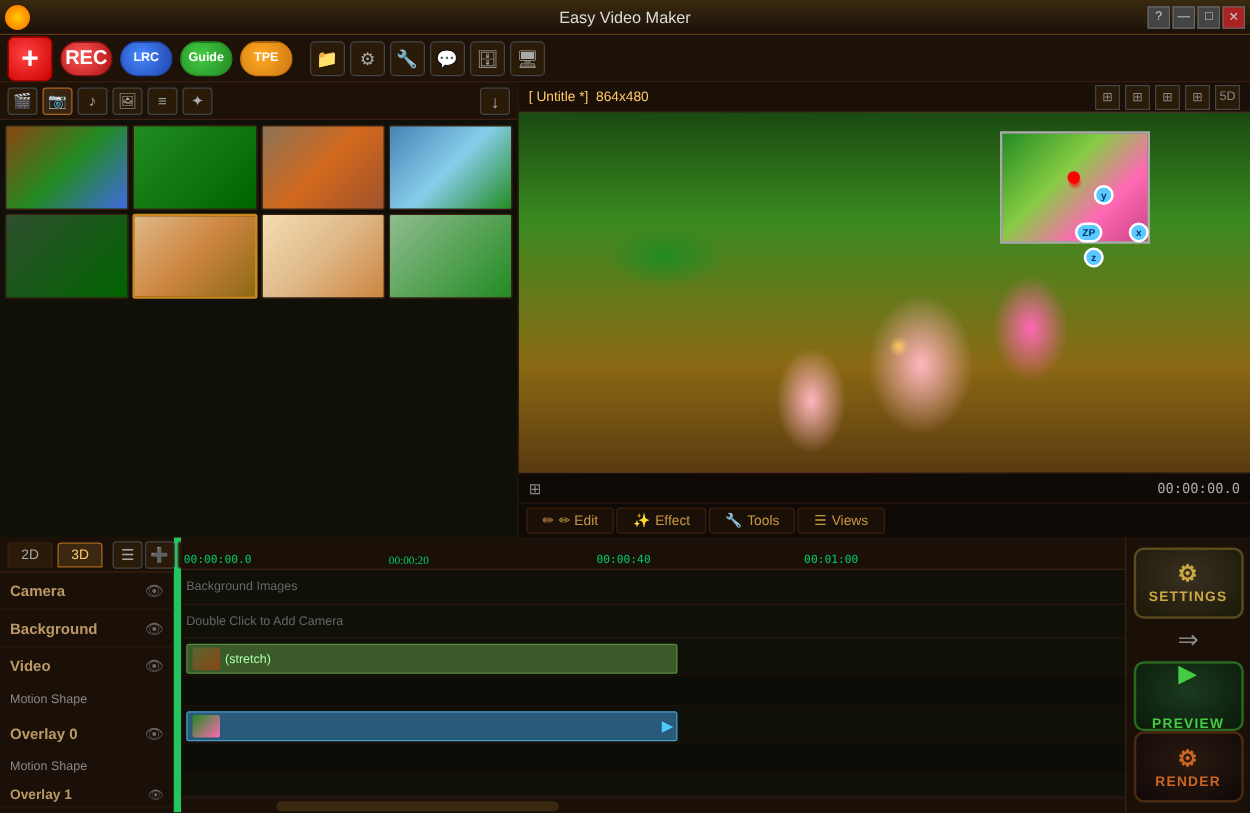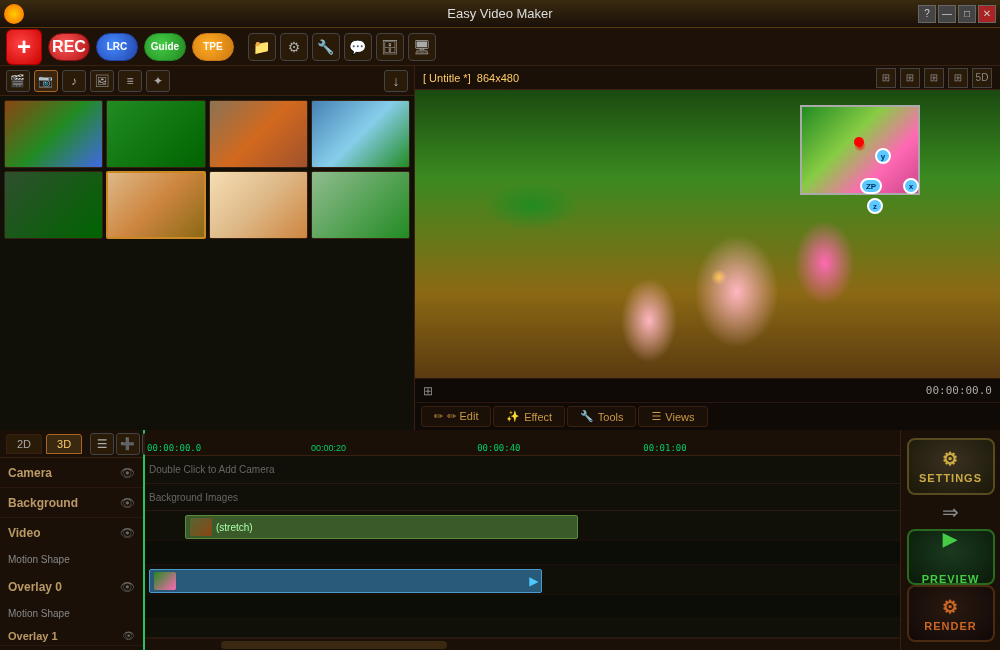--- a/index.html
+++ b/index.html
@@ -299,21 +299,21 @@
       background: #1a1008;
       border: 1px solid #3a2010;
       border-radius: 3px;
       color: #cc9944; font-size: 11px; cursor: pointer;
       display: flex; align-items: center; gap: 4px;
     }
 
     #timeline-left {
       width: 145px;
       background: #1a1008;
-      border-right: 2px solid #22c55e;
+      border-right: 6px solid #22c55e;
       display: flex;
       flex-direction: column;
     }
 
     .tl-row-label {
       height: 32px;
       display: flex;
       align-items: center;
       padding: 0 8px;
       border-bottom: 1px solid #2a1810;
@@ -660,41 +660,41 @@
     </div>
   </div>
 
   <div id="tl-main">
 
     <div id="tl-ruler" style="height:28px;">
       <div class="ruler-mark" style="left:2px;">
         <span style="color:#00cc66;font-size:9px;font-family:monospace;">00:00:00.0</span>
       </div>
       <div class="ruler-mark" style="left:22%;">
-        <span style="color:#00cc66;font-size:9px;font-family:Liberation Sans, sans-serif;">00:00:20</span>
+        <span style="color:#00cc66;font-size:9px;font-family:Liberation Serif, serif;">00:00:20</span>
       </div>
       <div class="ruler-mark" style="left:44%;">
         <span style="color:#00cc66;font-size:9px;font-family:monospace;">00:00:40</span>
       </div>
       <div class="ruler-mark" style="left:66%;">
         <span style="color:#00cc66;font-size:9px;font-family:monospace;">00:01:00</span>
       </div>
     </div>
 
     <div class="tl-row" style="height:30px;">
+      <div style="position:absolute;left:4px;top:8px;font-size:10px;color:#666;">Background Images</div>
+    </div>
+
+    <div class="tl-row" style="height:30px;">
       <div style="position:absolute;left:4px;top:8px;font-size:10px;color:#666;">Double Click to Add Camera</div>
-    </div>
-
-    <div class="tl-row" style="height:30px;">
-      <div style="position:absolute;left:4px;top:8px;font-size:10px;color:#666;">Background Images</div>
     </div>
 
     <div style="height:54px;border-bottom:1px solid #2a1810;">
       <div class="tl-row" style="height:30px;border-bottom:1px solid #1a1008;">
-        <div class="tl-clip" style="left:4px;width:52%;margin-left:36px;">
+        <div class="tl-clip" style="left:4px;width:52%;">
           <div class="clip-thumb" style="background:linear-gradient(135deg,#556633,#8B4513);"></div>
           <span>(stretch)</span>
         </div>
       </div>
       <div class="tl-sub-row" style="height:24px;"></div>
     </div>
 
     <div style="height:54px;border-bottom:1px solid #2a1810;">
       <div class="tl-row" style="height:30px;border-bottom:1px solid #1a1008;">
         <div class="tl-clip selected" style="left:4px;width:52%;">

